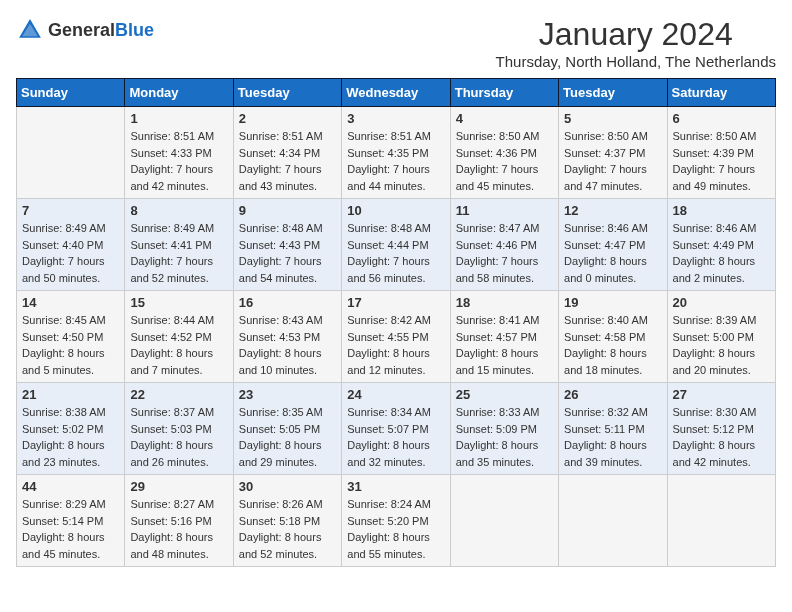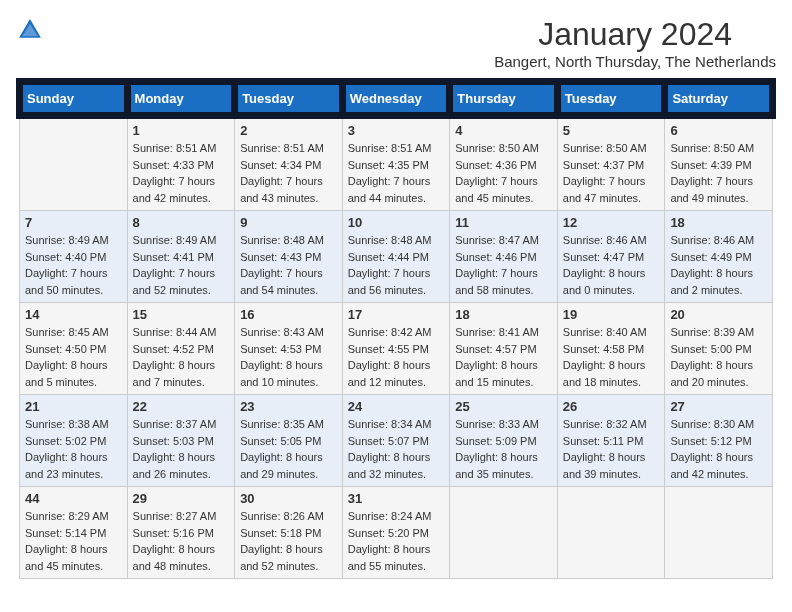--- a/index.html
+++ b/index.html
@@ -52,21 +52,21 @@
       border-collapse: collapse;
       table-layout: fixed;
     }
     thead tr th {
       background-color: #1a6fc4;
       color: #fff;
       font-size: 13px;
       font-weight: bold;
       padding: 6px 4px;
       text-align: left;
-      border: 7px solid #0f172a;
+      border: 1px solid #0f172a;
     }
     tbody tr td {
       border: 1px solid #ccc;
       vertical-align: top;
       padding: 4px 5px;
       font-size: 10.5px;
       color: #333;
       height: 90px;
     }
     tbody tr:nth-child(odd) td {
@@ -90,24 +90,27 @@
   </style>
 </head>
 <body>
 
 <div class="header">
   <div class="logo">
     <svg class="logo-icon" viewBox="0 0 36 36">
       <polygon points="18,4 32,28 4,28" fill="#1a6fc4"></polygon>
       <polygon points="18,10 28,26 8,26" fill="#fff" opacity="0.3"></polygon>
     </svg>
+    <div>
+      <span class="logo-text-general">General</span><span class="logo-text-blue">Blue</span>
+    </div>
   </div>
   <div class="title-block">
     <div class="month-title">January 2024</div>
-    <div class="location-title">Bangert, North Thursday, The Netherlands</div>
+    <div class="location-title">Thursday, North Holland, The Netherlands</div>
   </div>
 </div>
 
 <table>
   <thead>
     <tr>
     <th>Sunday</th>
         <th>Monday</th>
         <th>Tuesday</th>
         <th>Wednesday</th>

